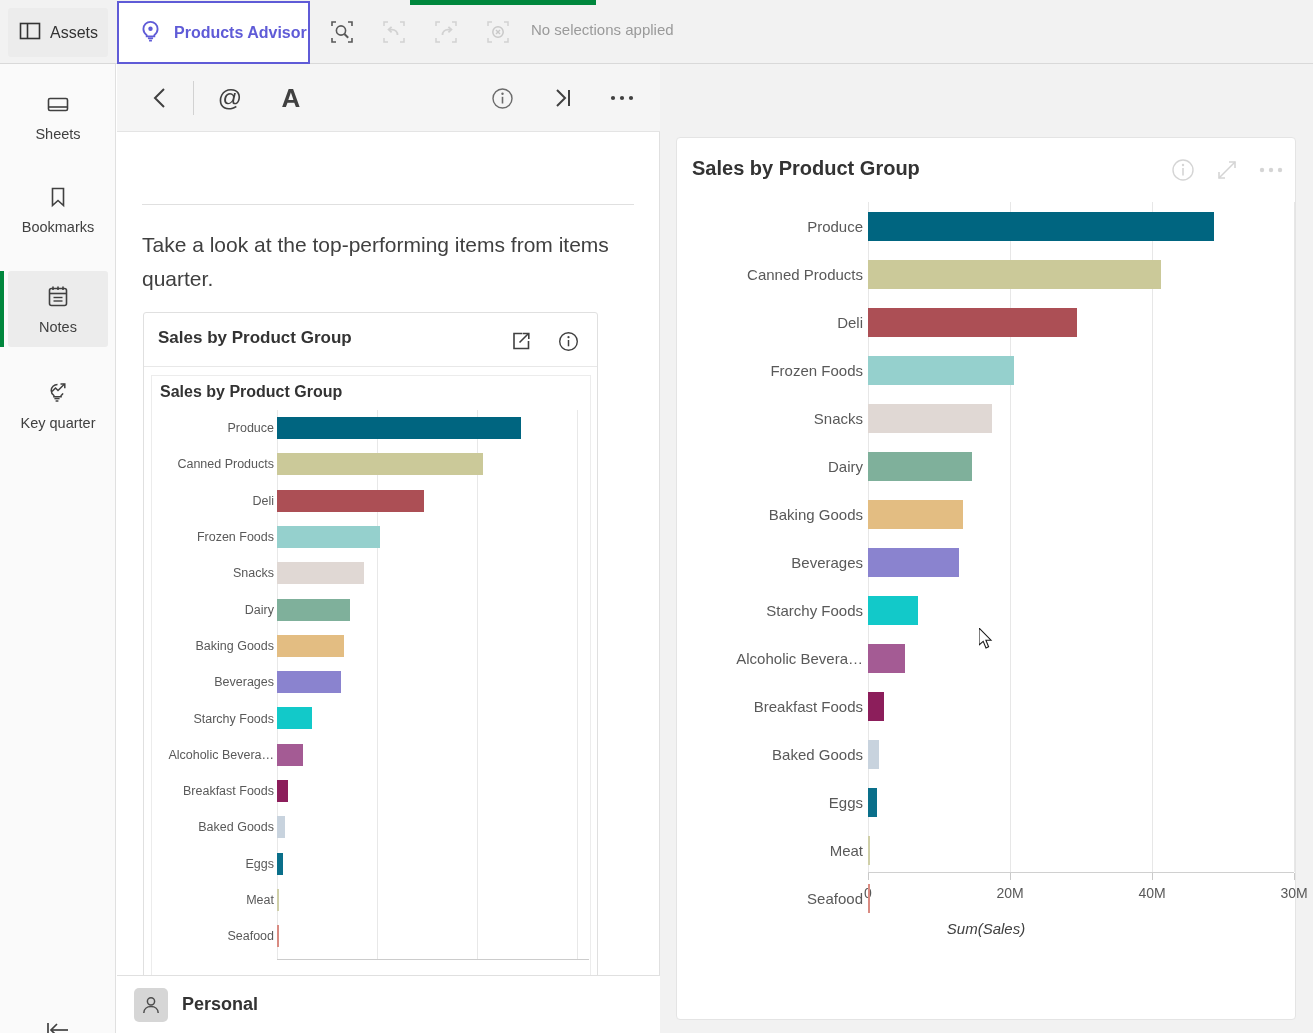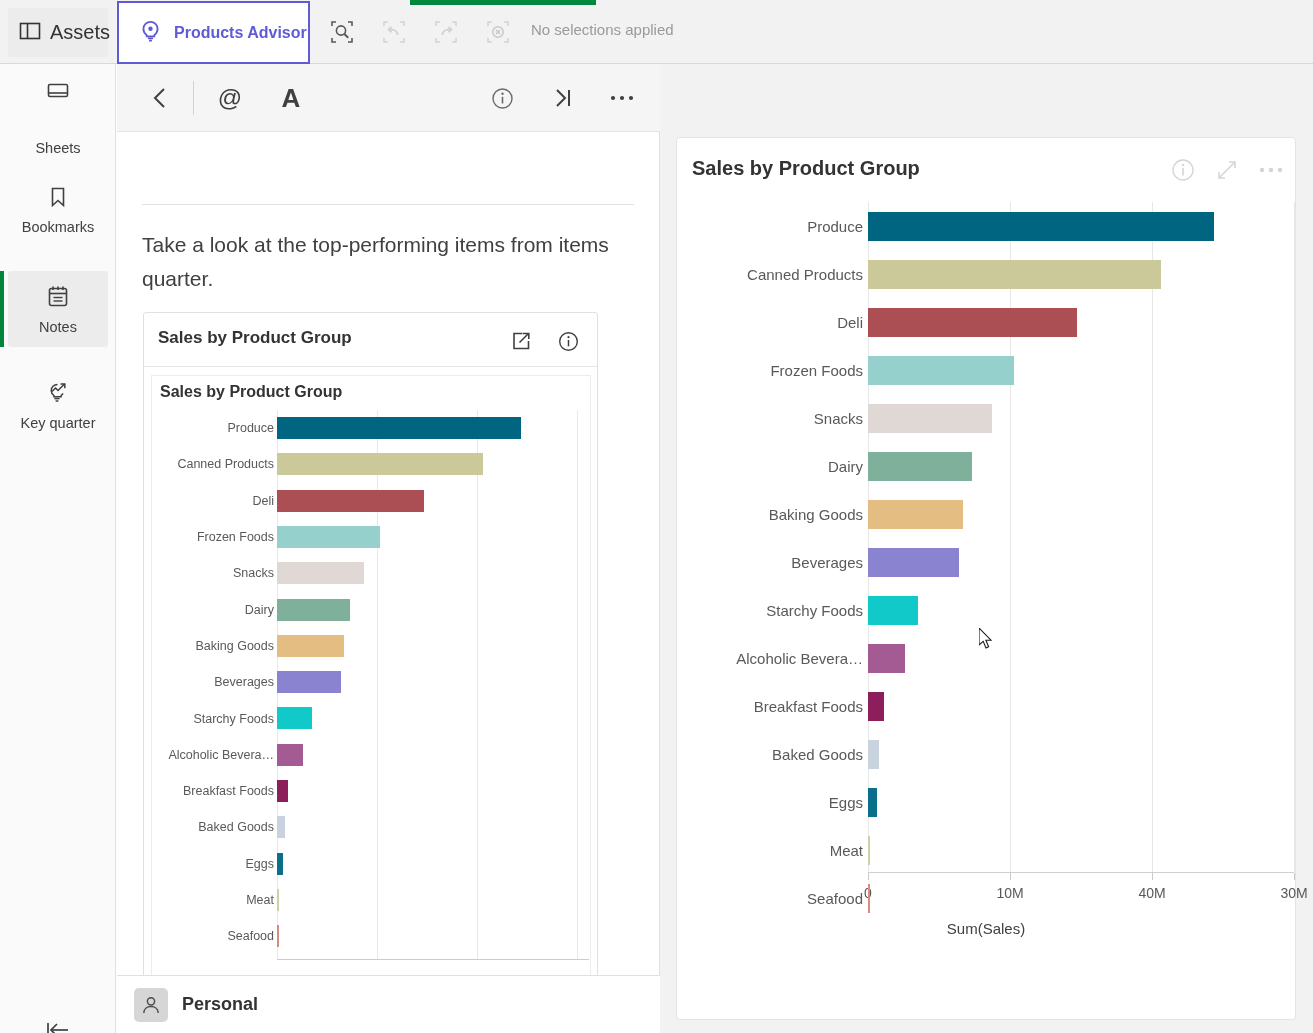--- a/index.html
+++ b/index.html
@@ -32,21 +32,21 @@
   .tab-assets {
     position: absolute; left: 8px; top: 8px;
     width: 100px; height: 49px;
     background: #ececec;
     border-radius: 3px;
     display: flex; align-items: center; gap: 9px;
     padding-left: 11px;
     cursor: pointer;
   }
   .tab-assets .lbl {
-    font-size: 20px; color: #333333; font-weight: 400;
+    font-size: 16px; color: #333333; font-weight: 400;
   }
   .tab-insight {
     position: absolute; left: 117px; top: 1px;
     width: 193px; height: 63px;
     background: #ffffff;
     border: 2px solid #5f5bd7;
     display: flex; align-items: center; gap: 12px;
     padding-left: 20px;
     cursor: pointer;
   }
@@ -84,21 +84,21 @@
     align-items: center; justify-content: center;
     gap: 6px; border-radius: 3px;
     cursor: pointer;
   }
   .rail-item .lbl { font-size: 14.5px; color: #404040; }
   .rail-item.active { background: #ececec; }
   .rail-item.active::before {
     content: ""; position: absolute; left: -8px; top: 0;
     width: 4px; height: 76px; background: #00873d;
   }
-  .rail-sheets    { top: 16px; justify-content: space-between; }
+  .rail-sheets    { top: 16px; }
   .rail-bookmarks { top: 108px; }
   .rail-notes     { top: 207px; }
   .rail-keydriv   { top: 303px; }
   .rail-collapse {
     position: absolute; left: 8px; top: 940px;
     width: 100px; height: 52px;
     display: flex; align-items: center; justify-content: center;
     cursor: pointer;
   }
 
@@ -328,21 +328,21 @@
     background: #c9c9c9;
   }
   .tick-lbl {
     position: absolute; top: 683px;
     font-size: 14px; color: #595959;
     text-align: center; width: 70px;
   }
   .x-axis-title {
     position: absolute; top: 718px; left: 0;
     width: 618px; text-align: center;
-    font-size: 15px; color: #404040;
+    font-size: 15px; color: #404040; font-style: italic;
   }
   .brow { position: absolute; left: 0; height: 48px; }
   .blbl {
     position: absolute; left: 0; top: 0;
     width: 186px; height: 48px;
     display: flex; align-items: center; justify-content: flex-end;
     font-size: 15px; color: #595959;
     white-space: nowrap; overflow: hidden;
   }
   .bbar { position: absolute; left: 191px; top: 10px; height: 29px; }
@@ -669,21 +669,21 @@
             <circle cx="22" cy="4" r="2.2" fill="#404040"></circle>
           </svg>
         </div>
       </div>
 
       <div class="plot" id="main-plot">
           <div class="tick" style="left: 191px;"></div>
           <div class="tick-lbl" style="left: 156px;">0</div>
           <div class="gridline" style="left: 333px;"></div>
           <div class="tick" style="left: 333px;"></div>
-          <div class="tick-lbl" style="left: 298px;">10M</div>
+          <div class="tick-lbl" style="left: 298px;">20M</div>
           <div class="gridline" style="left: 475px;"></div>
           <div class="tick" style="left: 475px;"></div>
           <div class="tick-lbl" style="left: 440px;">40M</div>
           <div class="gridline" style="left: 617px;"></div>
           <div class="tick" style="left: 617px;"></div>
           <div class="tick-lbl" style="left: 582px;">30M</div>
           <div class="axis-base"></div>
           <div class="gridline" style="left: 191px;"></div>
           <div class="brow" style="top: 0px; width: 618px;">
             <div class="blbl">Produce</div>

